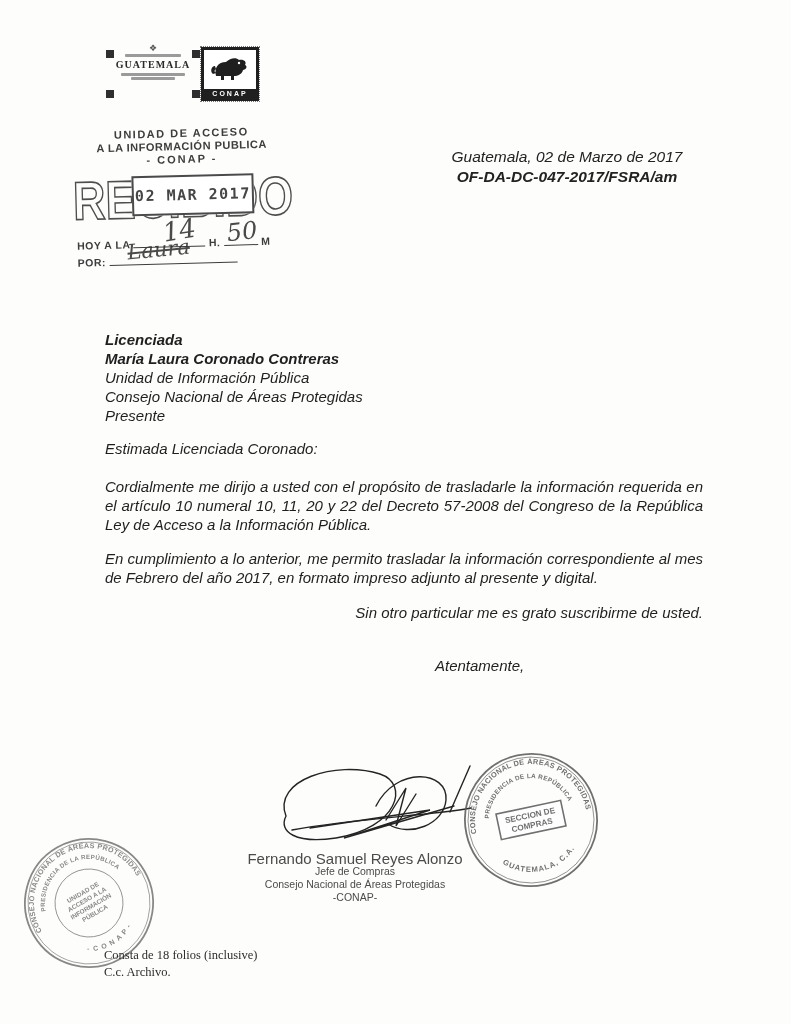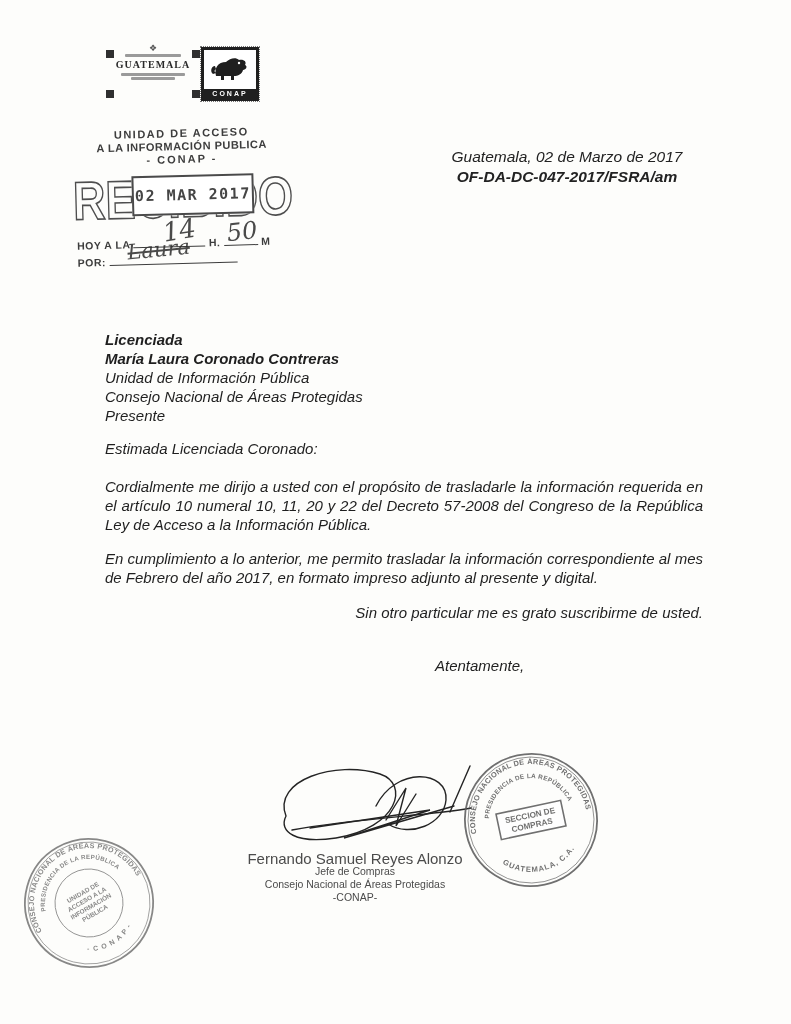--- a/index.html
+++ b/index.html
@@ -208,14 +208,18 @@
       <textPath href="#arcBotL" startOffset="50%" text-anchor="middle">- C O N A P -</textPath>
     </text>
     <g font-family="Liberation Sans, sans-serif" font-size="6.4" font-weight="bold" fill="#6b6b6b" text-anchor="middle">
       <text x="71" y="59">UNIDAD DE</text>
       <text x="71" y="67">ACCESO A LA</text>
       <text x="71" y="75">INFORMACIÓN</text>
       <text x="71" y="83">PÚBLICA</text>
     </g>
   </svg>
 
+  <div class="footer">
+    <div>Consta de 18 folios (inclusive)</div>
+    <div>C.c. Archivo.</div>
+  </div>
 
 </div>
 
 </body></html>

